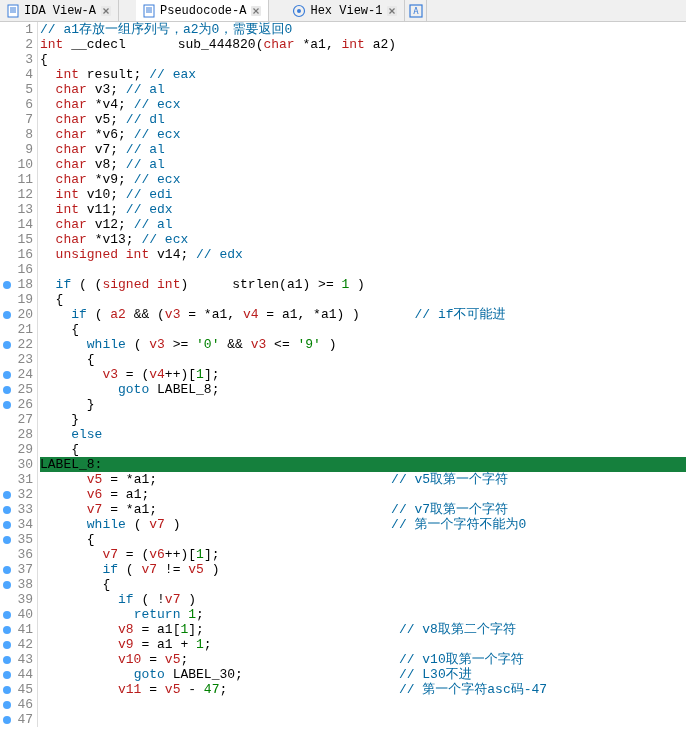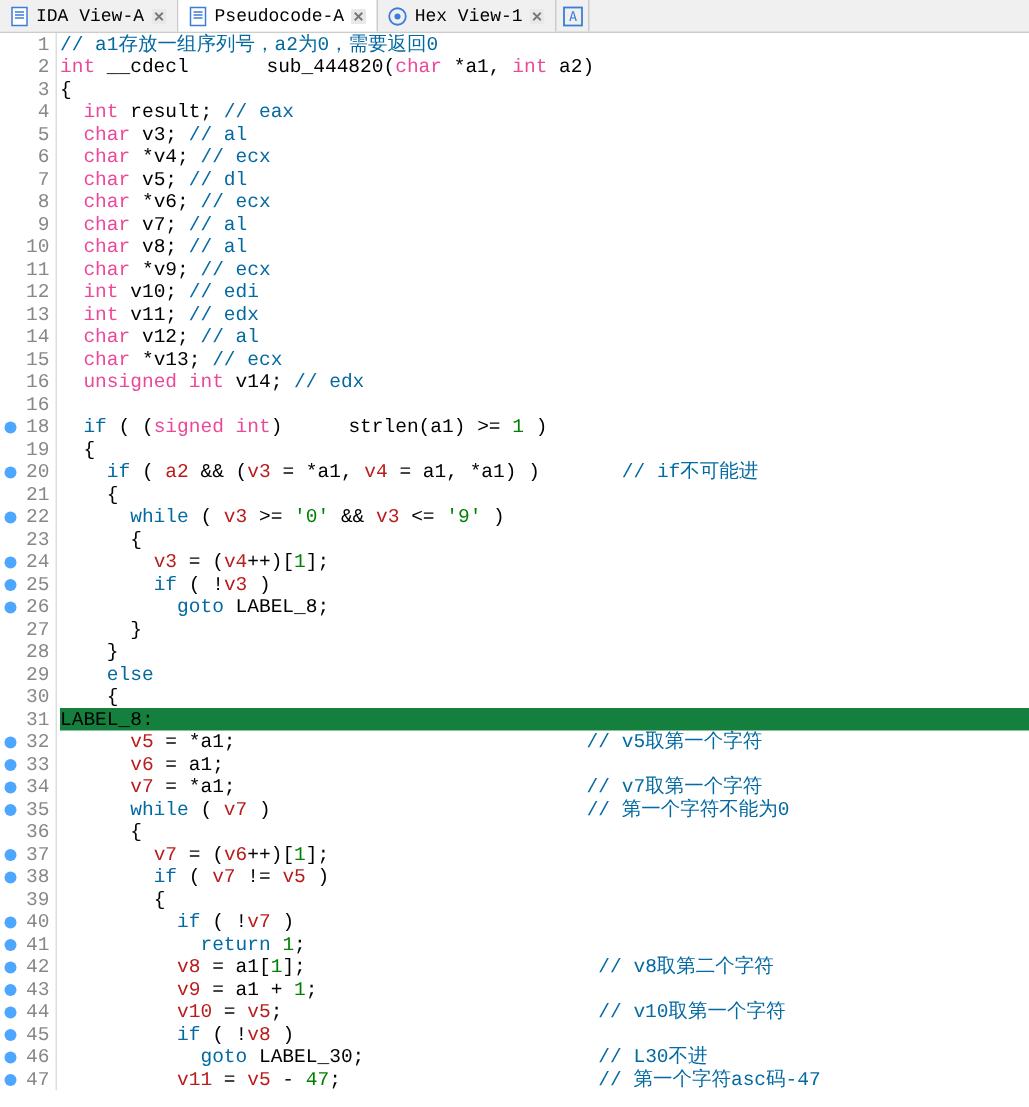--- a/index.html
+++ b/index.html
@@ -14,35 +14,35 @@
 .code-area { display: flex; background: #fff; }
 .gutter { width: 14px; background: #fff; }
 .gutter-dot { height: 15px; display: flex; align-items: center; justify-content: center; }
 .gutter-dot span { width: 8px; height: 8px; border-radius: 50%; background: #4da6ff; display: block; }
 .linenums { width: 24px; text-align: right; padding-right: 4px; color: #888; background: #fff; border-right: 1px solid #ddd; }
 .linenums div { height: 15px; line-height: 15px; }
 .code { flex: 1; padding-left: 2px; }
 .code-line { height: 15px; line-height: 15px; white-space: pre; }
 .c-comment { color: #0369a1; }
 .c-keyword { color: #0369a1; }
-.c-type { color: #ec4899; }
+.c-type { color: #b91c1c; }
 .c-func { color: #000; margin-left: 44px; }
 .c-num { color: #008000; }
 .c-str { color: #008000; }
 .c-id { color: #b91c1c; }
 .c-label { color: #000; }
 .c-plain { color: #000; }
 .c-brace { color: #000; }
 .hl { background: #15803d; }
 </style>
 </head>
 <body>
 
 <div class="tabs">
-  <div id="tabs-container" style="display: flex;">
+  <div id="tabs-container" style="display: flex; gap: 17px;">
       <div class="tab">
         <span class="tab-icon">
           <svg width="14" height="14" viewBox="0 0 14 14">
             <rect x="2" y="1" width="10" height="12" fill="#fff" stroke="#3b7dd8" stroke-width="1"></rect>
             <line x1="4" y1="4" x2="10" y2="4" stroke="#3b7dd8"></line>
             <line x1="4" y1="6" x2="10" y2="6" stroke="#3b7dd8"></line>
             <line x1="4" y1="8" x2="10" y2="8" stroke="#3b7dd8"></line>
           </svg>
         </span>
         <span class="tab-label">IDA View-A</span>
@@ -256,37 +256,35 @@
       <div class="code-line"><span class="c-plain">  </span><span class="c-type">char</span><span class="c-plain"> *v13; </span><span class="c-comment">// ecx</span></div>
       <div class="code-line"><span class="c-plain">  </span><span class="c-type">unsigned int</span><span class="c-plain"> v14; </span><span class="c-comment">// edx</span></div>
       <div class="code-line"><span class="c-plain"></span></div>
       <div class="code-line"><span class="c-plain">  </span><span class="c-keyword">if</span><span class="c-plain"> ( (</span><span class="c-type">signed int</span><span class="c-plain">)</span><span class="c-func">strlen</span><span class="c-plain">(a1) &gt;= </span><span class="c-num">1</span><span class="c-plain"> )</span></div>
       <div class="code-line"><span class="c-plain">  </span><span class="c-brace">{</span></div>
       <div class="code-line"><span class="c-plain">    </span><span class="c-keyword">if</span><span class="c-plain"> ( </span><span class="c-id">a2</span><span class="c-plain"> &amp;&amp; (</span><span class="c-id">v3</span><span class="c-plain"> = *a1, </span><span class="c-id">v4</span><span class="c-plain"> = a1, *a1) )       </span><span class="c-comment">// if不可能进</span></div>
       <div class="code-line"><span class="c-plain">    </span><span class="c-brace">{</span></div>
       <div class="code-line"><span class="c-plain">      </span><span class="c-keyword">while</span><span class="c-plain"> ( </span><span class="c-id">v3</span><span class="c-plain"> &gt;= </span><span class="c-str">'0'</span><span class="c-plain"> &amp;&amp; </span><span class="c-id">v3</span><span class="c-plain"> &lt;= </span><span class="c-str">'9'</span><span class="c-plain"> )</span></div>
       <div class="code-line"><span class="c-plain">      </span><span class="c-brace">{</span></div>
       <div class="code-line"><span class="c-plain">        </span><span class="c-id">v3</span><span class="c-plain"> = (</span><span class="c-id">v4</span><span class="c-plain">++)[</span><span class="c-num">1</span><span class="c-plain">];</span></div>
-      <div class="code-line"><span class="c-plain">        </span><span class="c-keyword">if</span><span class="c-plain"> ( !</span><span class="c-id">v3</span><span class="c-plain"> )</span></div>
       <div class="code-line"><span class="c-plain">          </span><span class="c-keyword">goto</span><span class="c-plain"> LABEL_8;</span></div>
       <div class="code-line"><span class="c-plain">      </span><span class="c-brace">}</span></div>
       <div class="code-line"><span class="c-plain">    </span><span class="c-brace">}</span></div>
       <div class="code-line"><span class="c-plain">    </span><span class="c-keyword">else</span></div>
       <div class="code-line"><span class="c-plain">    </span><span class="c-brace">{</span></div>
       <div class="code-line hl"><span class="c-label">LABEL_8:</span></div>
       <div class="code-line"><span class="c-plain">      </span><span class="c-id">v5</span><span class="c-plain"> = *a1;                              </span><span class="c-comment">// v5取第一个字符</span></div>
       <div class="code-line"><span class="c-plain">      </span><span class="c-id">v6</span><span class="c-plain"> = a1;</span></div>
       <div class="code-line"><span class="c-plain">      </span><span class="c-id">v7</span><span class="c-plain"> = *a1;                              </span><span class="c-comment">// v7取第一个字符</span></div>
       <div class="code-line"><span class="c-plain">      </span><span class="c-keyword">while</span><span class="c-plain"> ( </span><span class="c-id">v7</span><span class="c-plain"> )                           </span><span class="c-comment">// 第一个字符不能为0</span></div>
       <div class="code-line"><span class="c-plain">      </span><span class="c-brace">{</span></div>
       <div class="code-line"><span class="c-plain">        </span><span class="c-id">v7</span><span class="c-plain"> = (</span><span class="c-id">v6</span><span class="c-plain">++)[</span><span class="c-num">1</span><span class="c-plain">];</span></div>
       <div class="code-line"><span class="c-plain">        </span><span class="c-keyword">if</span><span class="c-plain"> ( </span><span class="c-id">v7</span><span class="c-plain"> != </span><span class="c-id">v5</span><span class="c-plain"> )</span></div>
       <div class="code-line"><span class="c-plain">        </span><span class="c-brace">{</span></div>
       <div class="code-line"><span class="c-plain">          </span><span class="c-keyword">if</span><span class="c-plain"> ( !</span><span class="c-id">v7</span><span class="c-plain"> )</span></div>
       <div class="code-line"><span class="c-plain">            </span><span class="c-keyword">return</span><span class="c-plain"> </span><span class="c-num">1</span><span class="c-plain">;</span></div>
       <div class="code-line"><span class="c-plain">          </span><span class="c-id">v8</span><span class="c-plain"> = a1[</span><span class="c-num">1</span><span class="c-plain">];                         </span><span class="c-comment">// v8取第二个字符</span></div>
       <div class="code-line"><span class="c-plain">          </span><span class="c-id">v9</span><span class="c-plain"> = a1 + </span><span class="c-num">1</span><span class="c-plain">;</span></div>
       <div class="code-line"><span class="c-plain">          </span><span class="c-id">v10</span><span class="c-plain"> = </span><span class="c-id">v5</span><span class="c-plain">;                           </span><span class="c-comment">// v10取第一个字符</span></div>
-      <div class="code-line"><span class="c-plain">          </span><span class="c-keyword">if</span><span class="c-plain"> ( !</span><span class="c-id">v8</span><span class="c-plain"> )</span></div>
       <div class="code-line"><span class="c-plain">            </span><span class="c-keyword">goto</span><span class="c-plain"> LABEL_30;                    </span><span class="c-comment">// L30不进</span></div>
       <div class="code-line"><span class="c-plain">          </span><span class="c-id">v11</span><span class="c-plain"> = </span><span class="c-id">v5</span><span class="c-plain"> - </span><span class="c-num">47</span><span class="c-plain">;                      </span><span class="c-comment">// 第一个字符asc码-47</span></div>
     </div>
 </div>
 
 </body></html>

